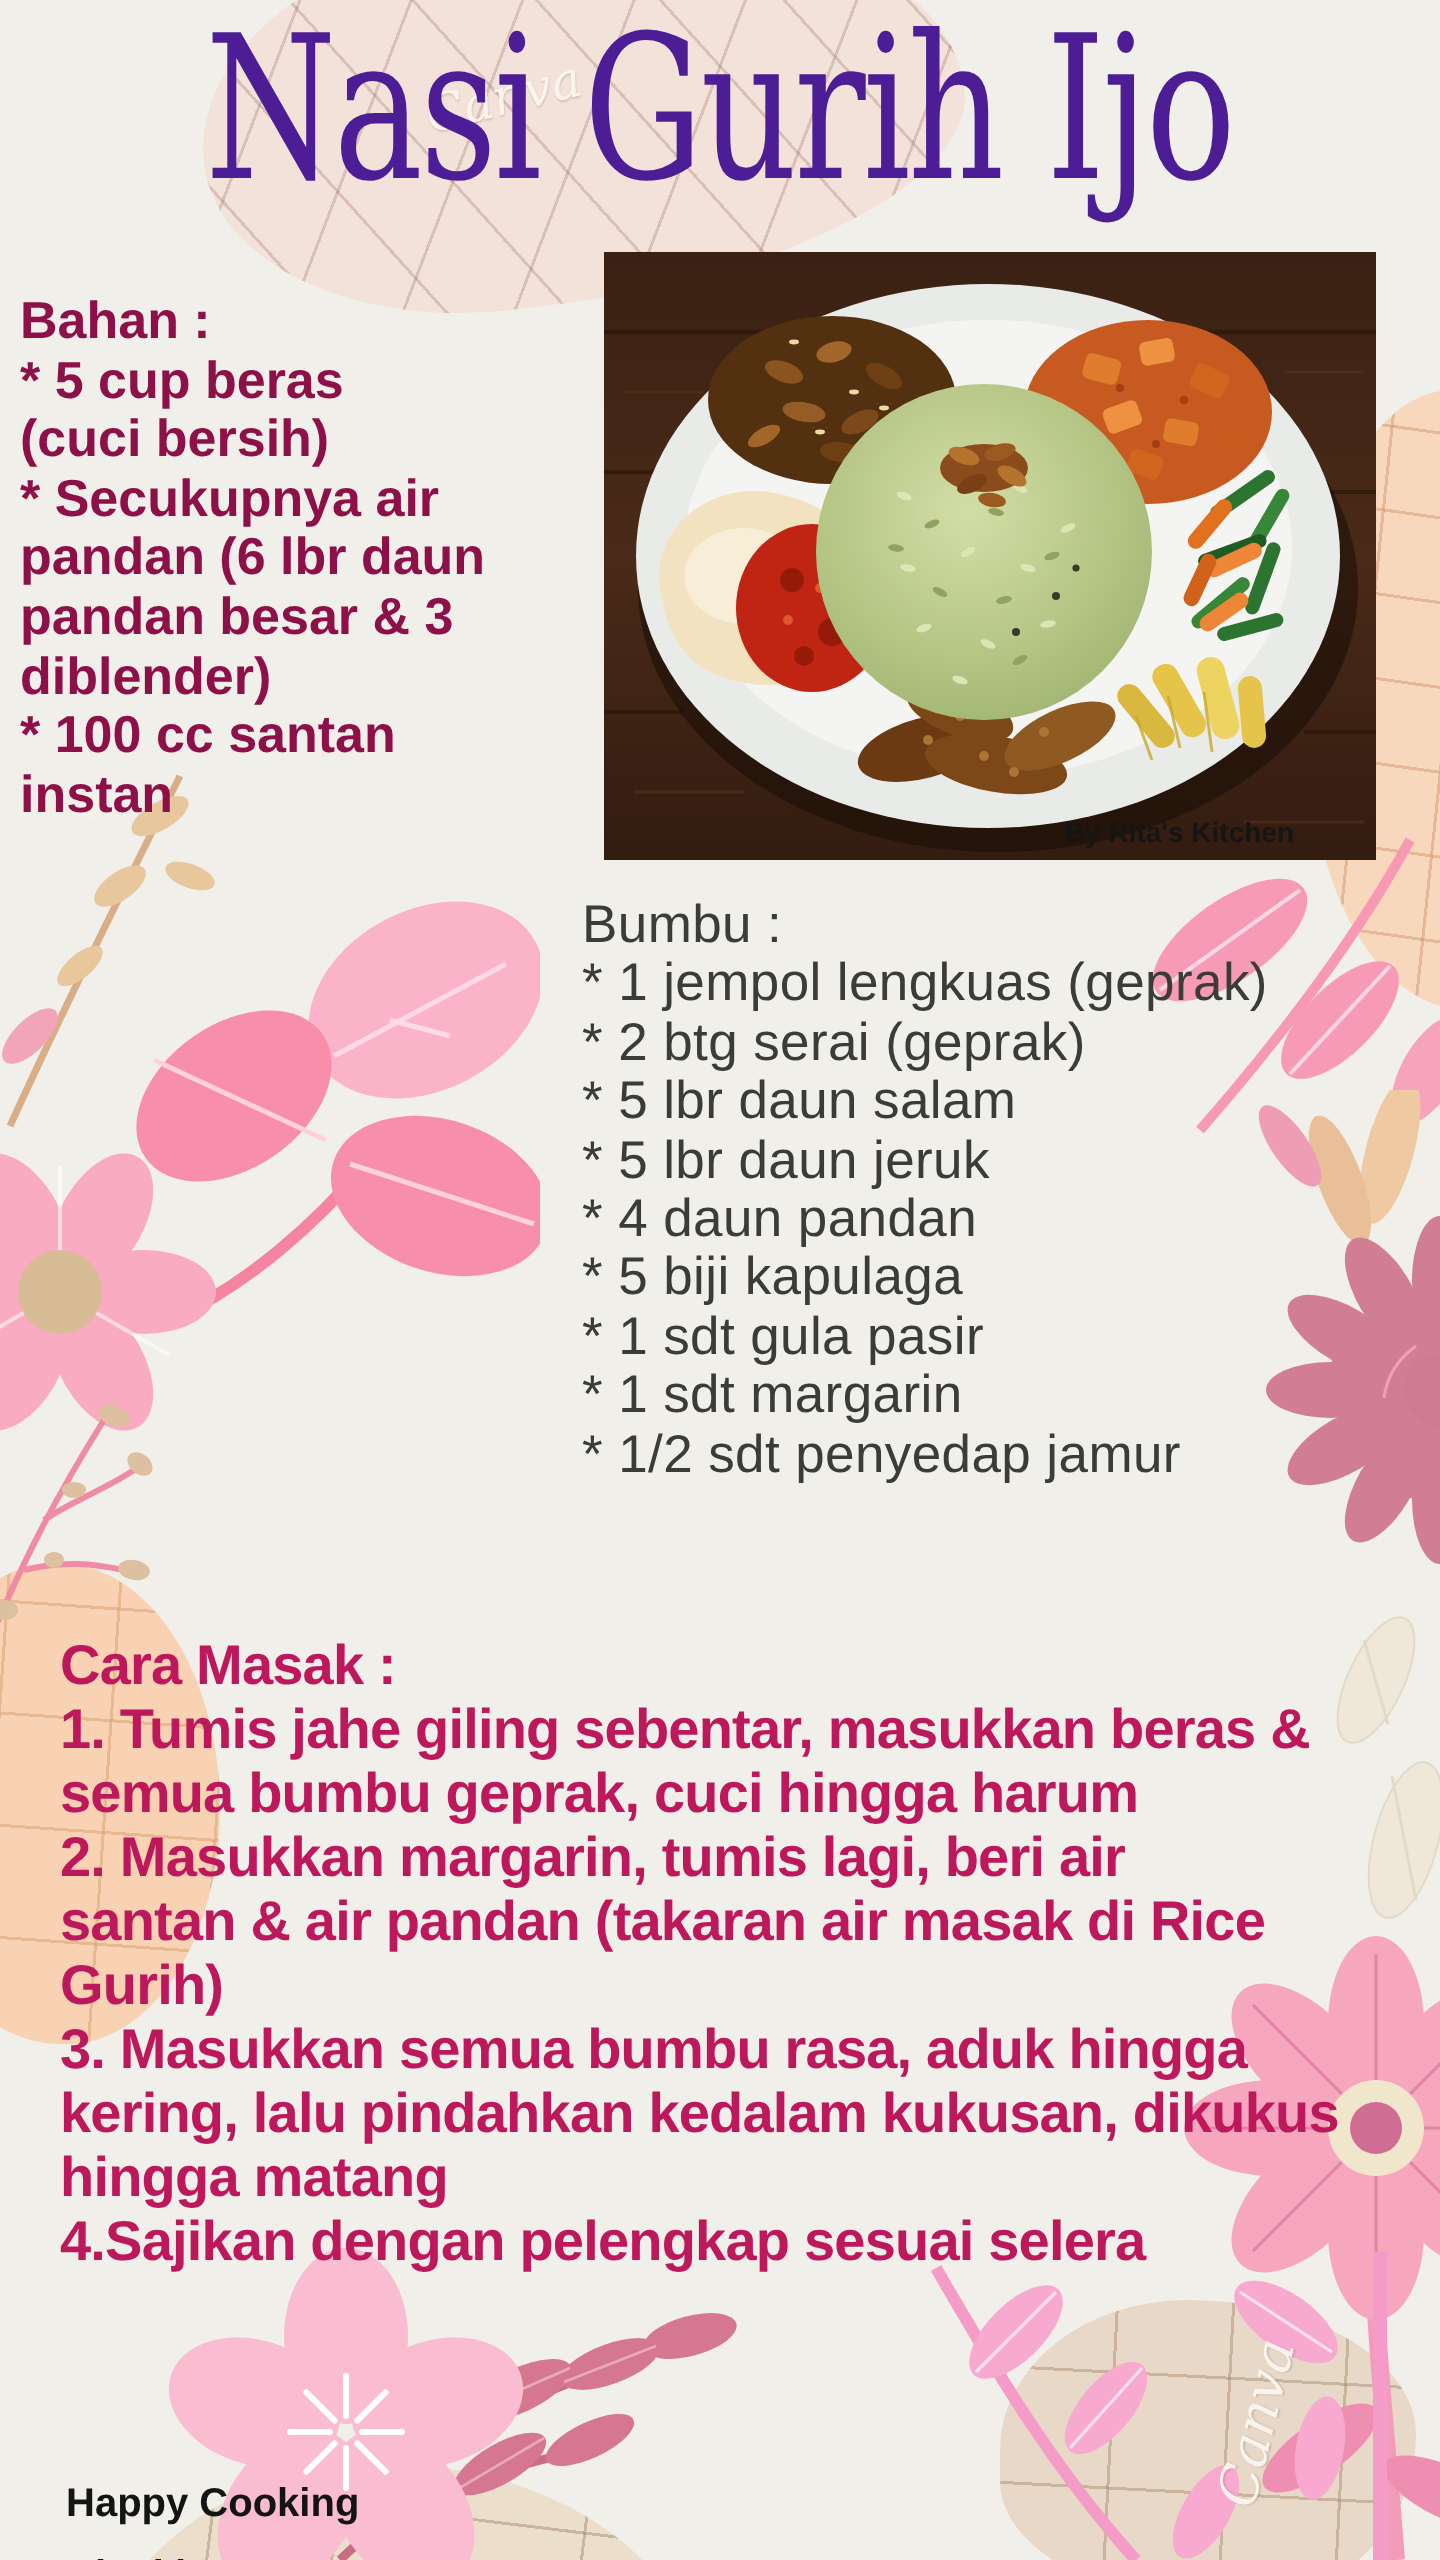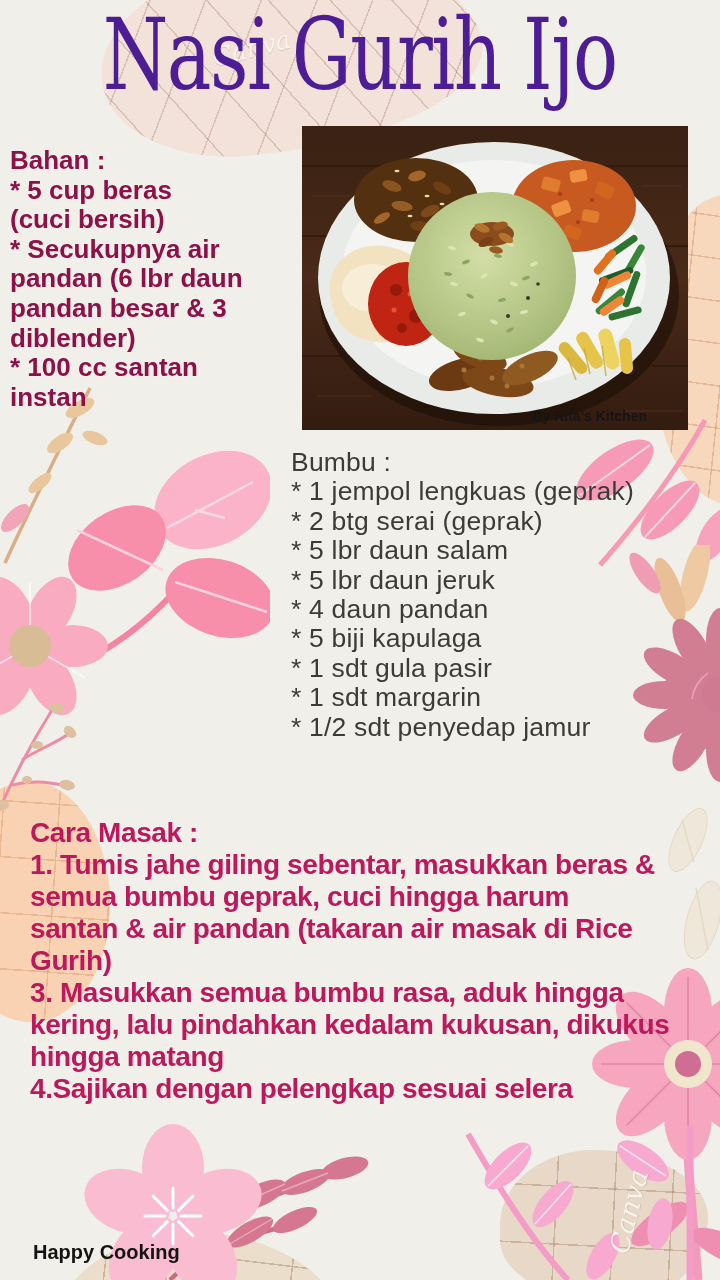--- a/index.html
+++ b/index.html
@@ -402,20 +402,21 @@
     <div class="ln">* 5 biji kapulaga</div>
     <div class="ln">* 1 sdt gula pasir</div>
     <div class="ln">* 1 sdt margarin</div>
     <div class="ln">* 1/2 sdt penyedap jamur</div>
   </div>
 
   <div class="abs cara">
     <div class="ln">Cara Masak :</div>
     <div class="ln">1. Tumis jahe giling sebentar, masukkan beras &amp;</div>
     <div class="ln">semua bumbu geprak, cuci hingga harum</div>
+    <div class="ln">2. Masukkan margarin, tumis lagi, beri air</div>
     <div class="ln">santan &amp; air pandan (takaran air masak di Rice</div>
     <div class="ln">Gurih)</div>
     <div class="ln">3. Masukkan semua bumbu rasa, aduk hingga</div>
     <div class="ln">kering, lalu pindahkan kedalam kukusan, dikukus</div>
     <div class="ln">hingga matang</div>
     <div class="ln">4.Sajikan dengan pelengkap sesuai selera</div>
   </div>
 
   <div class="abs happy">
     <div class="ln">Happy Cooking</div>

